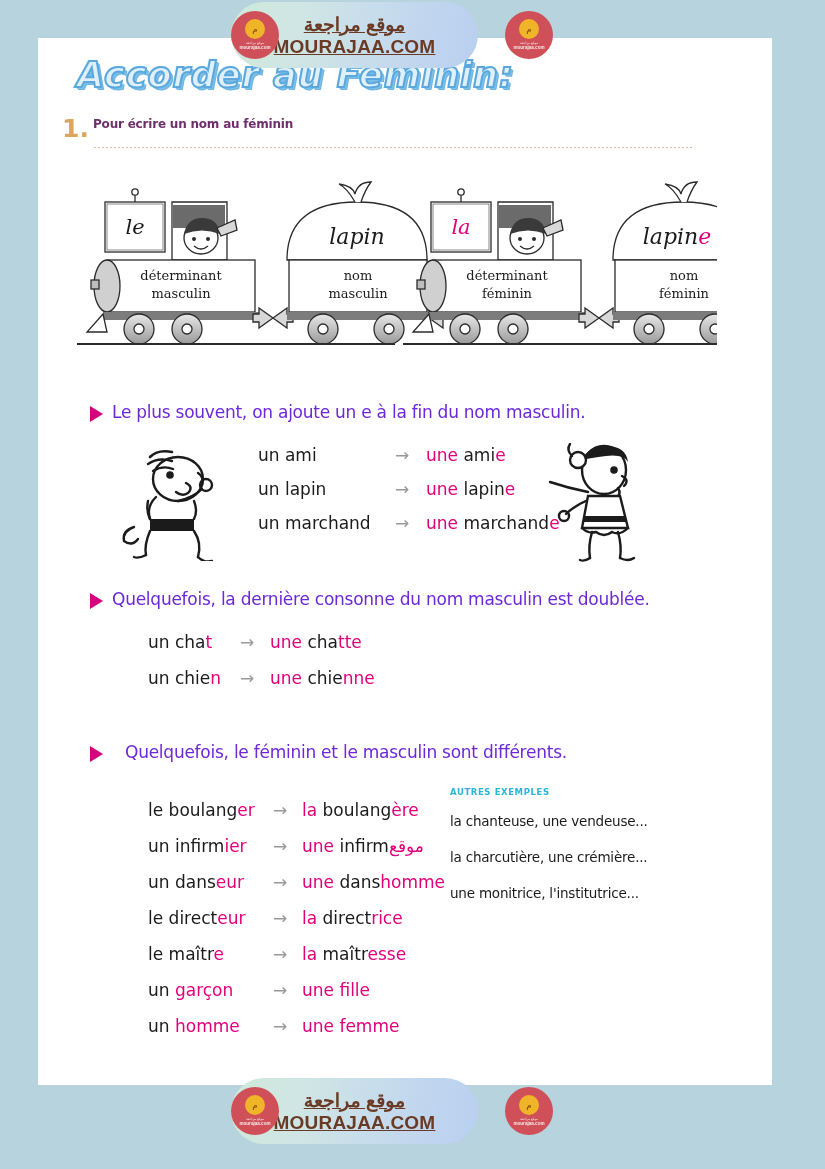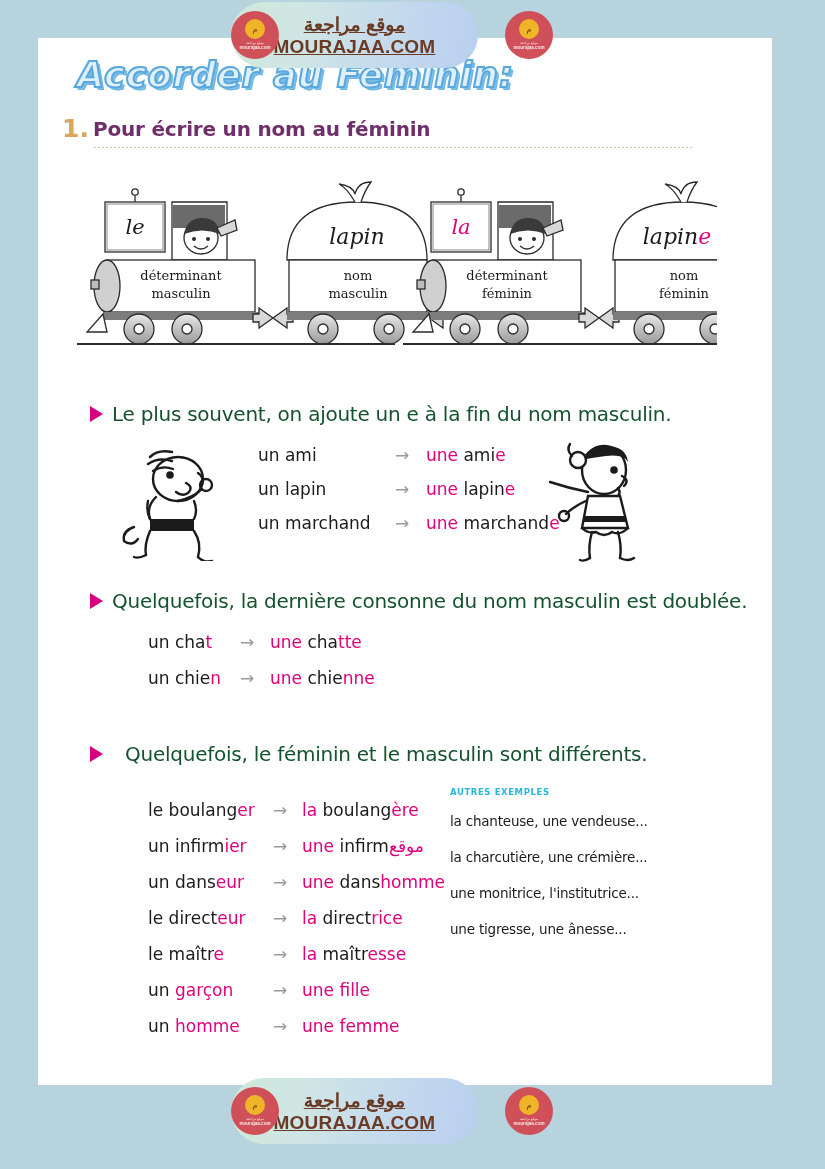--- a/index.html
+++ b/index.html
@@ -123,21 +123,21 @@
     top: 114px;
     font-size: 25px;
     font-weight: bold;
     color: #d9a85a;
     font-family: "DejaVu Sans", sans-serif;
   }
   .sec-title {
     position: absolute;
     left: 93px;
     top: 117px;
-    font-size: 20px;
+    font-size: 12px;
     font-weight: bold;
     color: #6e2f6b;
     font-family: "DejaVu Sans", sans-serif;
     white-space: nowrap;
     letter-spacing: -0.2px;
   }
   .dot-rule {
     position: absolute;
     left: 93px;
     top: 146px;
@@ -165,22 +165,22 @@
   .bullet-tri {
     width: 0; height: 0;
     border-left: 13px solid #d6007e;
     border-top: 8px solid transparent;
     border-bottom: 8px solid transparent;
     margin-right: 9px;
     margin-top: 4px;
     flex: none;
   }
   .rule-text {
-    font-size: 20px;
-    color: #14532d;
+    font-size: 17px;
+    color: #6d28d9;
     font-family: "DejaVu Sans", sans-serif;
     white-space: nowrap;
     letter-spacing: -0.25px;
   }
 
   
   .pairs { position: absolute; }
   .pair-row {
     display: flex;
     align-items: baseline;
@@ -485,21 +485,20 @@
     <span class="arrow" style="width:44px;">→</span>
     <span><span class="hl">une</span><span class="pf"> </span><span class="hl">femme</span></span>
   </div>
 </div>
 
 <div class="ex-head" style="left:450px; top:787px;">AUTRES EXEMPLES</div>
 <div style="position:absolute; left:450px; top:803px;">
   <div class="ex-line" style="height:36px; line-height:36px;">la chanteuse, une vendeuse...</div>
   <div class="ex-line" style="height:36px; line-height:36px;">la charcutière, une crémière...</div>
   <div class="ex-line" style="height:36px; line-height:36px;">une monitrice, l'institutrice...</div>
-  <div class="ex-line" style="height:36px; line-height:36px;">une tigresse, une ânesse...</div>
 </div>
 
 <div class="watermark wm-bottom">
   <div class="wm-wrap">
     <div class="wm-logo left">
       <div class="wm-logo-badge">م</div>
       <div class="wm-logo-t1">موقع مراجعة</div>
       <div class="wm-logo-t2">mourajaa.com</div>
     </div>
     <div class="wm-pill">

